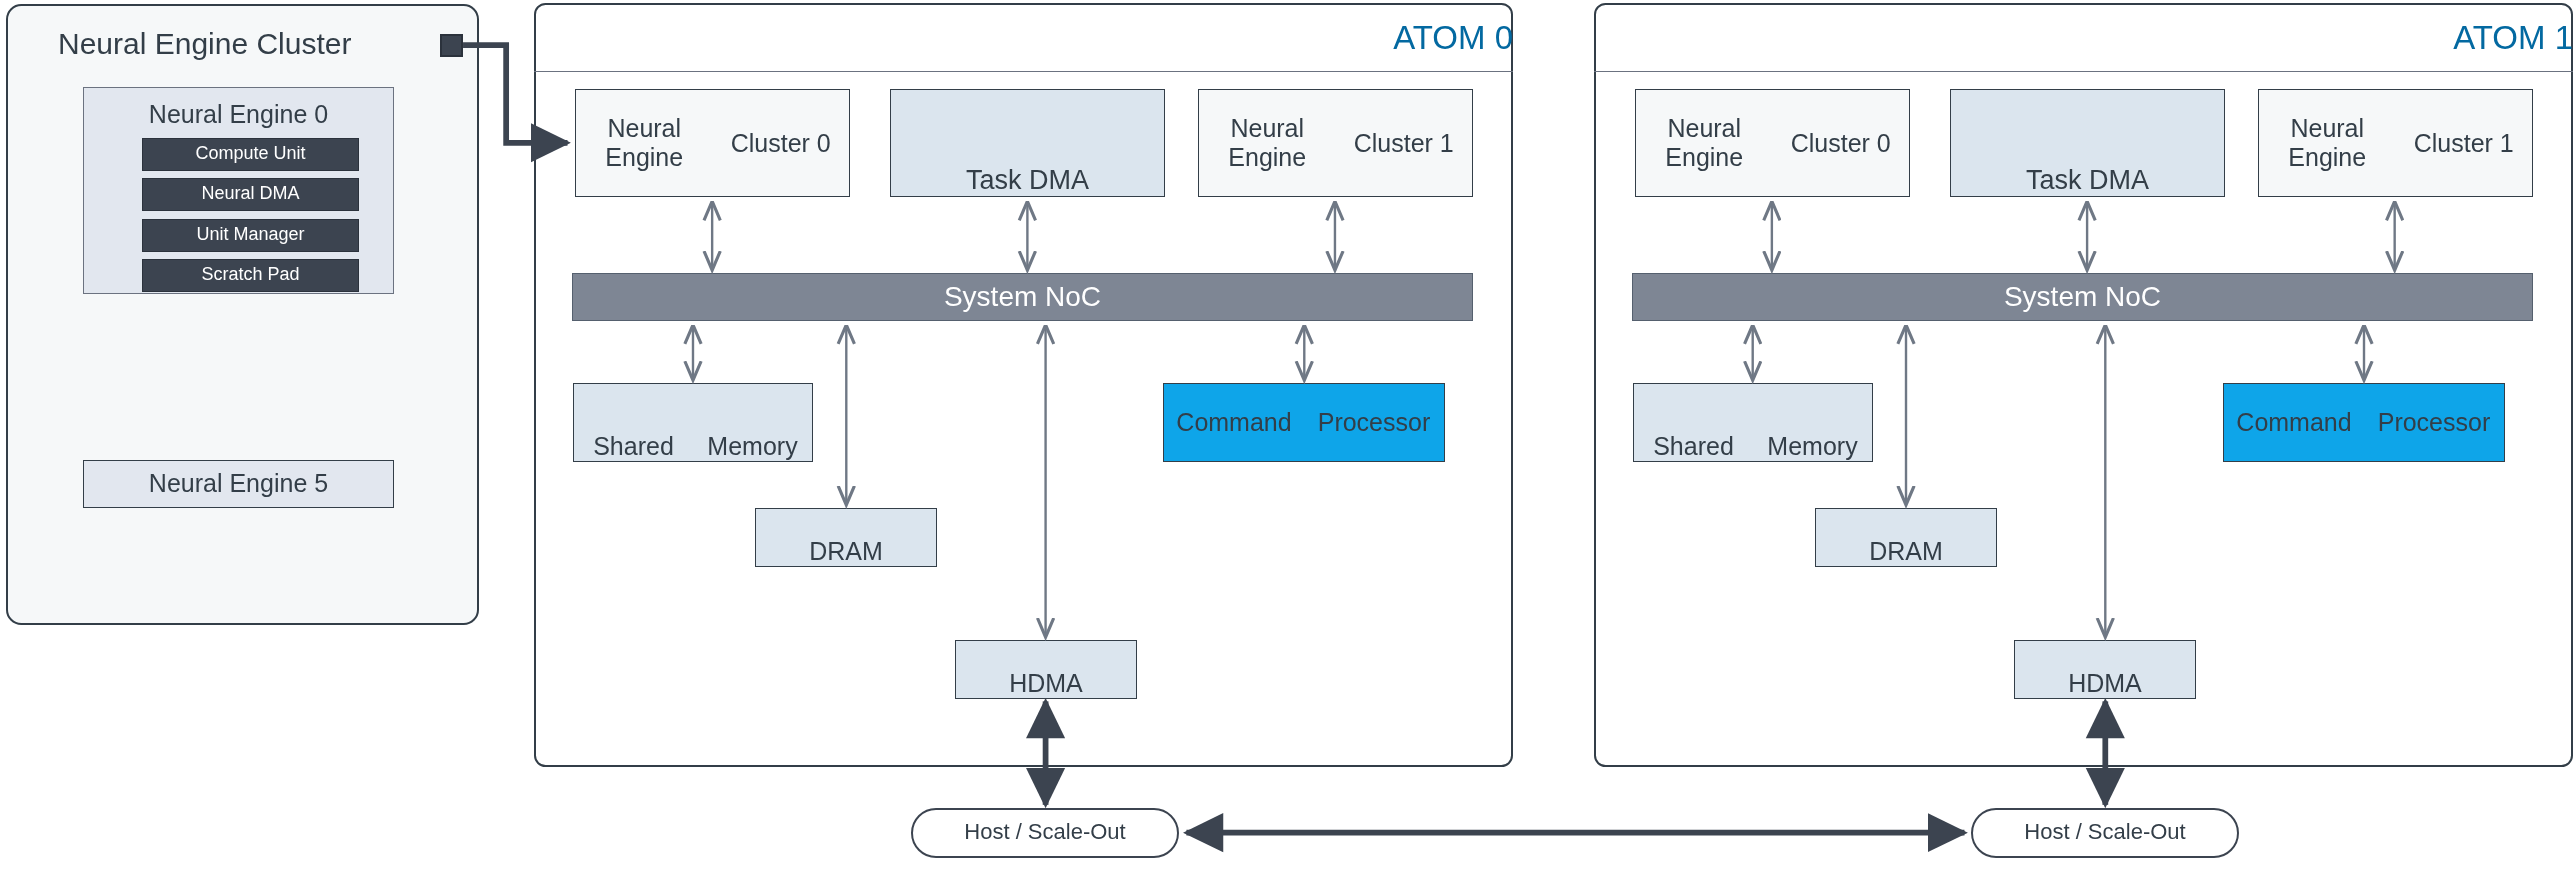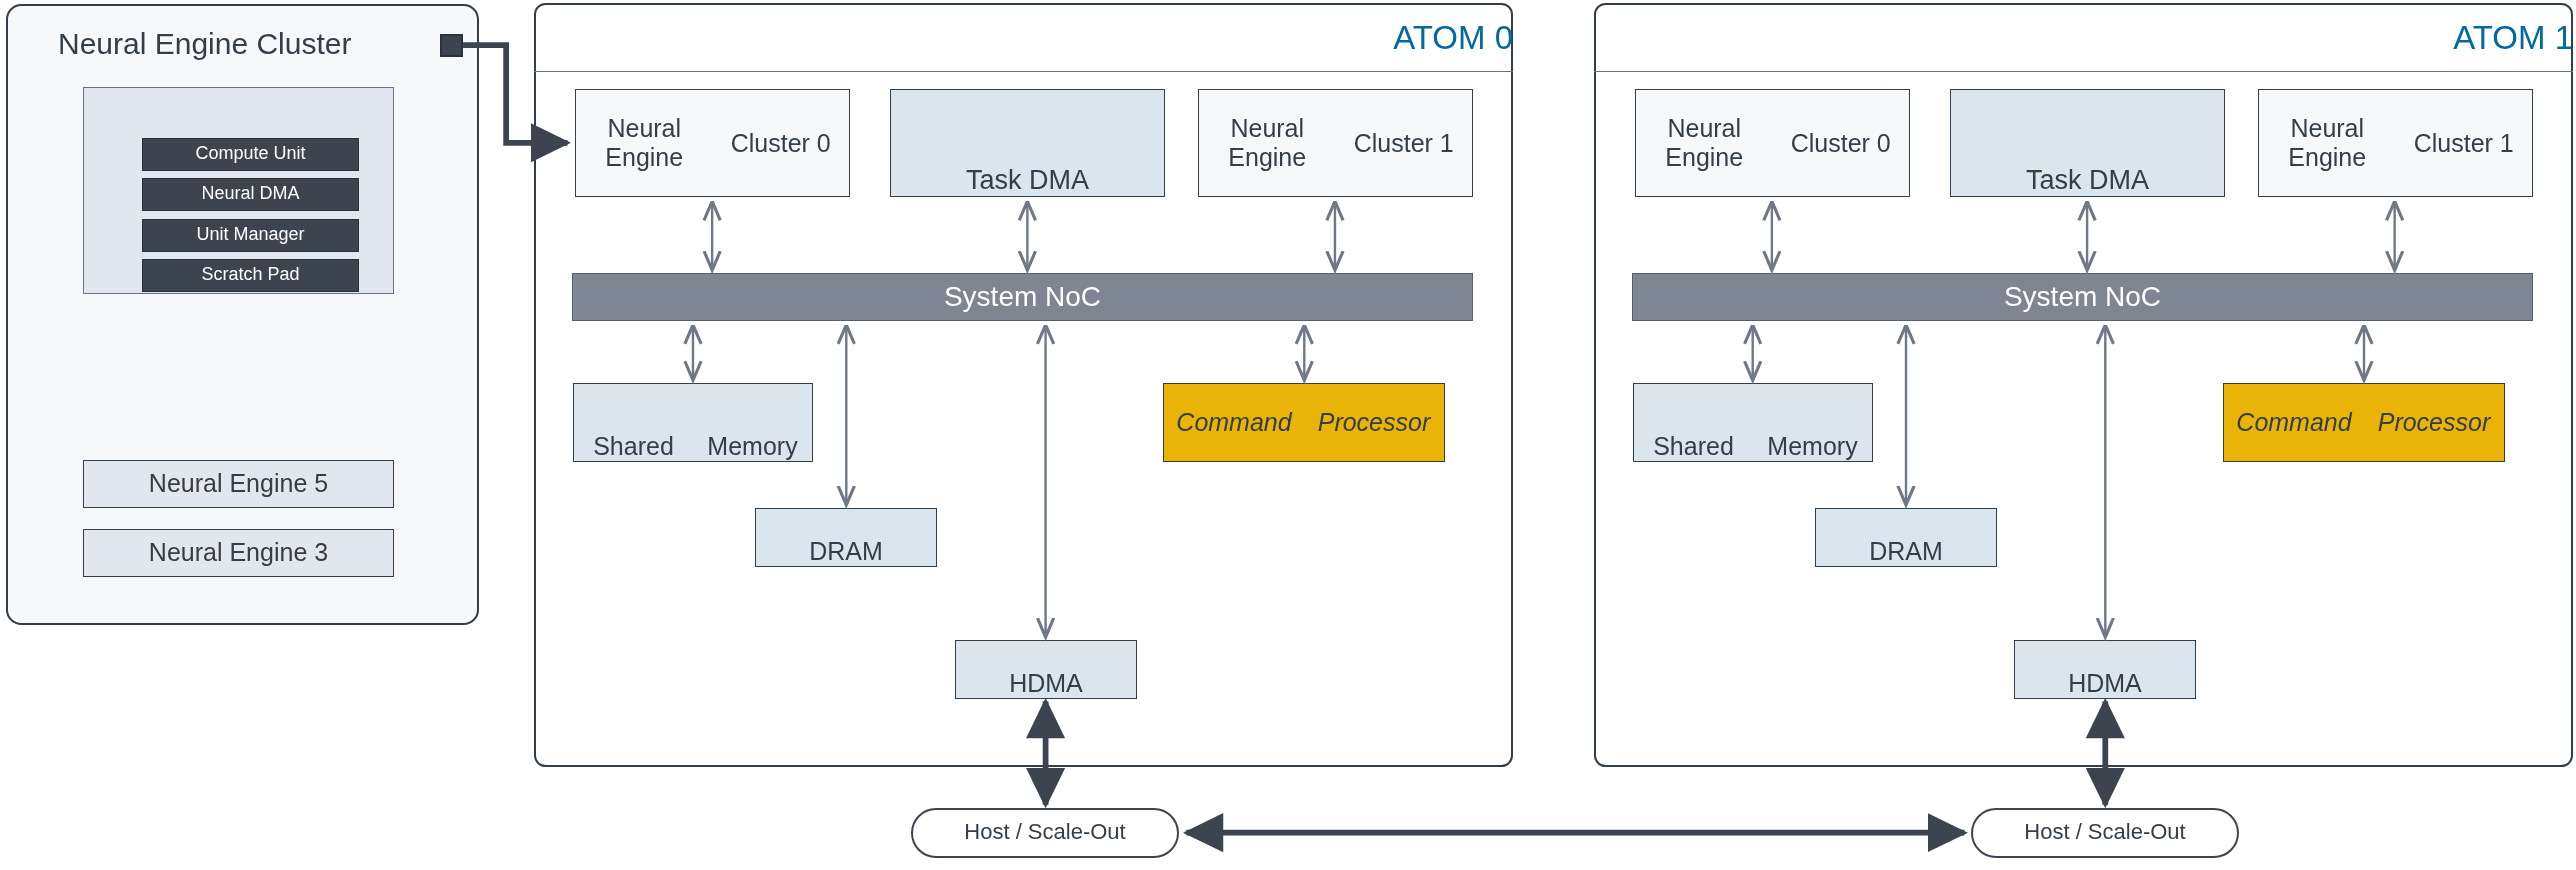--- a/index.html
+++ b/index.html
@@ -97,21 +97,21 @@
   .node {
     background: #f6f8f9;
     border: 1.9px solid #333e48;
     color: #333e48;
     text-align: center;
     display: flex;
     align-items: center;
     justify-content: center;
   }
   .node.light-blue { background: #dbe5ee; align-items: flex-end; }
-  .node.gray-blue { background: #eab308; font-style: italic; }
+  .node.gray-blue { background: #0ea5e9; }
   .node .ln { display: block; width: 100%; }
 
   .noc {
     background: #7e8694;
     border: 1.9px solid #55606e;
     color: #ffffff;
     font-size: 28px;
     line-height: 46px;
     text-align: center;
   }
@@ -140,28 +140,28 @@
 </head>
 <body>
 
 <div id="canvas">
 
   <div class="abs cluster-panel"></div>
   <div class="abs cluster-title">Neural Engine Cluster</div>
   <div class="abs cluster-port"></div>
 
   <div class="abs ne0-box"></div>
+  <div class="abs ne0-title">Neural Engine 0</div>
 
   <div class="abs ne-subblock" style="top:138px;">Compute Unit</div>
   <div class="abs ne-subblock" style="top:178px;">Neural DMA</div>
   <div class="abs ne-subblock" style="top:219px;">Unit Manager</div>
   <div class="abs ne-subblock" style="top:259px;">Scratch Pad</div>
 
   <div class="abs ne-box" style="top:460px;">Neural Engine 5</div>
-  <div class="abs ne-box" style="top:529px;">Neural Engine 3</div>
 
   <div class="abs atom-panel" style="left:534px;"></div>
   <div class="abs atom-header" style="left:534px;width:979px;">
     <div class="atom-title">ATOM 0</div>
   </div>
 
   <div class="abs node" style="left:575px;top:89px;width:275px;height:108px;font-size:25px;">
     <span class="ln">Neural Engine</span>
     <span class="ln">Cluster 0</span>
   </div>

